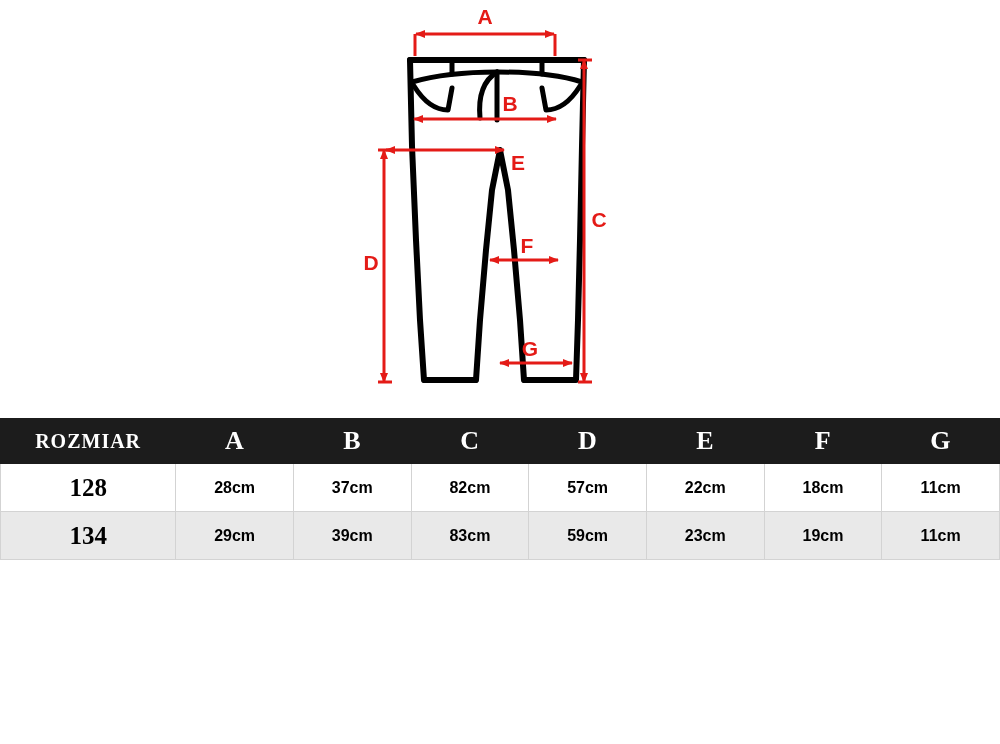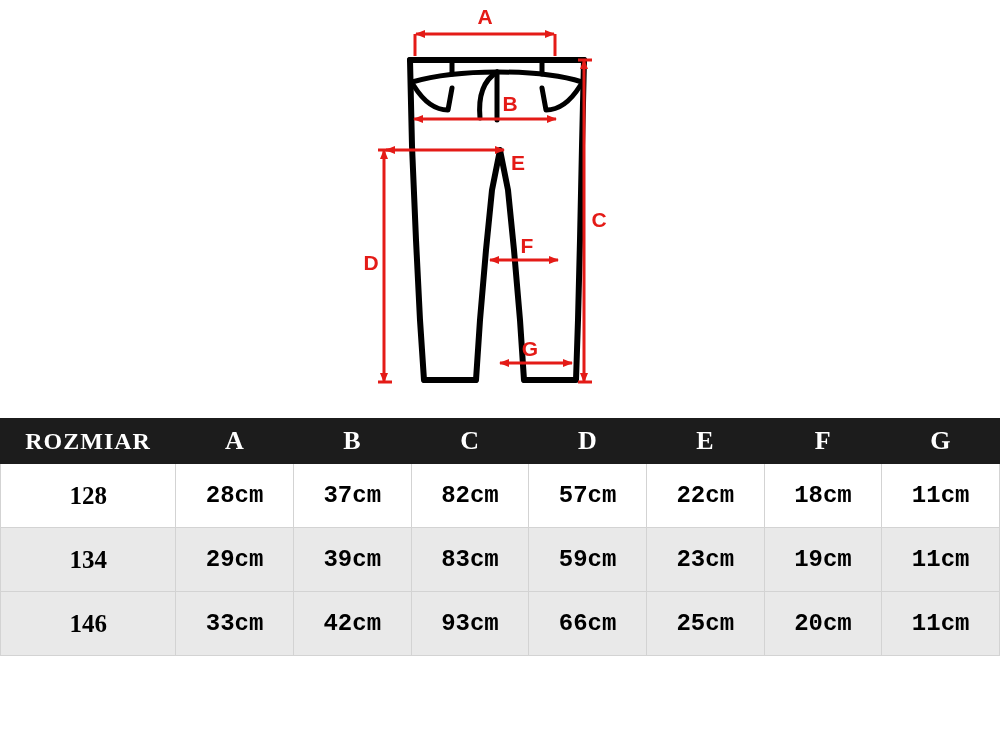--- a/index.html
+++ b/index.html
@@ -51,39 +51,39 @@
     font-weight: bold;
     font-size: 26px;
     height: 44px;
     line-height: 44px;
     padding: 0;
     text-align: center;
     border: 1px solid #1c1c1c;
     letter-spacing: 0.5px;
   }
   #size-table thead th.th-size {
-    font-size: 24px;
+    font-size: 20px;
     letter-spacing: 1px;
   }
   #size-table tbody td {
     height: 39px;
-    padding: 12px;
+    padding: 4px;
     text-align: center;
     border: 1px solid #d3d3d3;
     font-size: 21px;
     color: #000000;
   }
   #size-table tbody td.size-cell {
     font-family: "Liberation Serif", serif;
     font-size: 25px;
     font-weight: bold;
   }
   #size-table tbody td.val-cell {
-    font-family: Liberation Mono, monospace;
-    font-size: 24px;
+    font-family: Liberation Sans, sans-serif;
+    font-size: 16px;
     font-weight: bold;
   }
   #size-table tbody tr.odd td  { background: #ffffff; }
   #size-table tbody tr.even td { background: #e9e9e9; }
 
   .dim-label {
     font-family: "Liberation Sans", sans-serif;
     font-size: 21px;
     font-weight: bold;
     fill: #e41b17;
@@ -197,26 +197,16 @@
       <tr class="even">
         <td class="size-cell">134</td>
         <td class="val-cell">29cm</td>
         <td class="val-cell">39cm</td>
         <td class="val-cell">83cm</td>
         <td class="val-cell">59cm</td>
         <td class="val-cell">23cm</td>
         <td class="val-cell">19cm</td>
         <td class="val-cell">11cm</td>
       </tr>
-      <tr class="even">
-        <td class="size-cell">146</td>
-        <td class="val-cell">33cm</td>
-        <td class="val-cell">42cm</td>
-        <td class="val-cell">93cm</td>
-        <td class="val-cell">66cm</td>
-        <td class="val-cell">25cm</td>
-        <td class="val-cell">20cm</td>
-        <td class="val-cell">11cm</td>
-      </tr>
     </tbody>
   </table>
 
 </div>
 
 </body></html>

